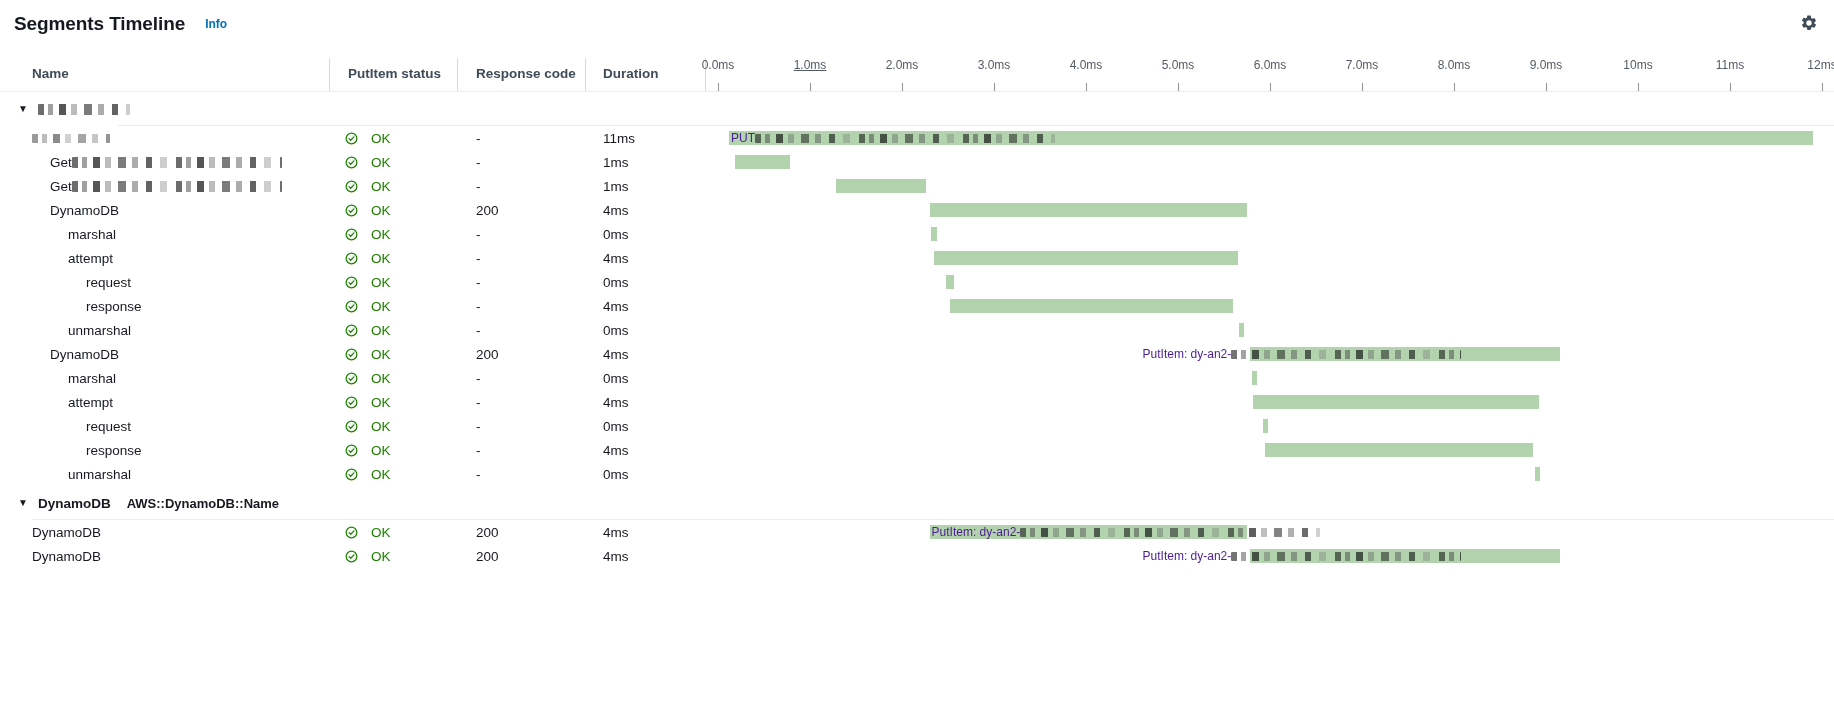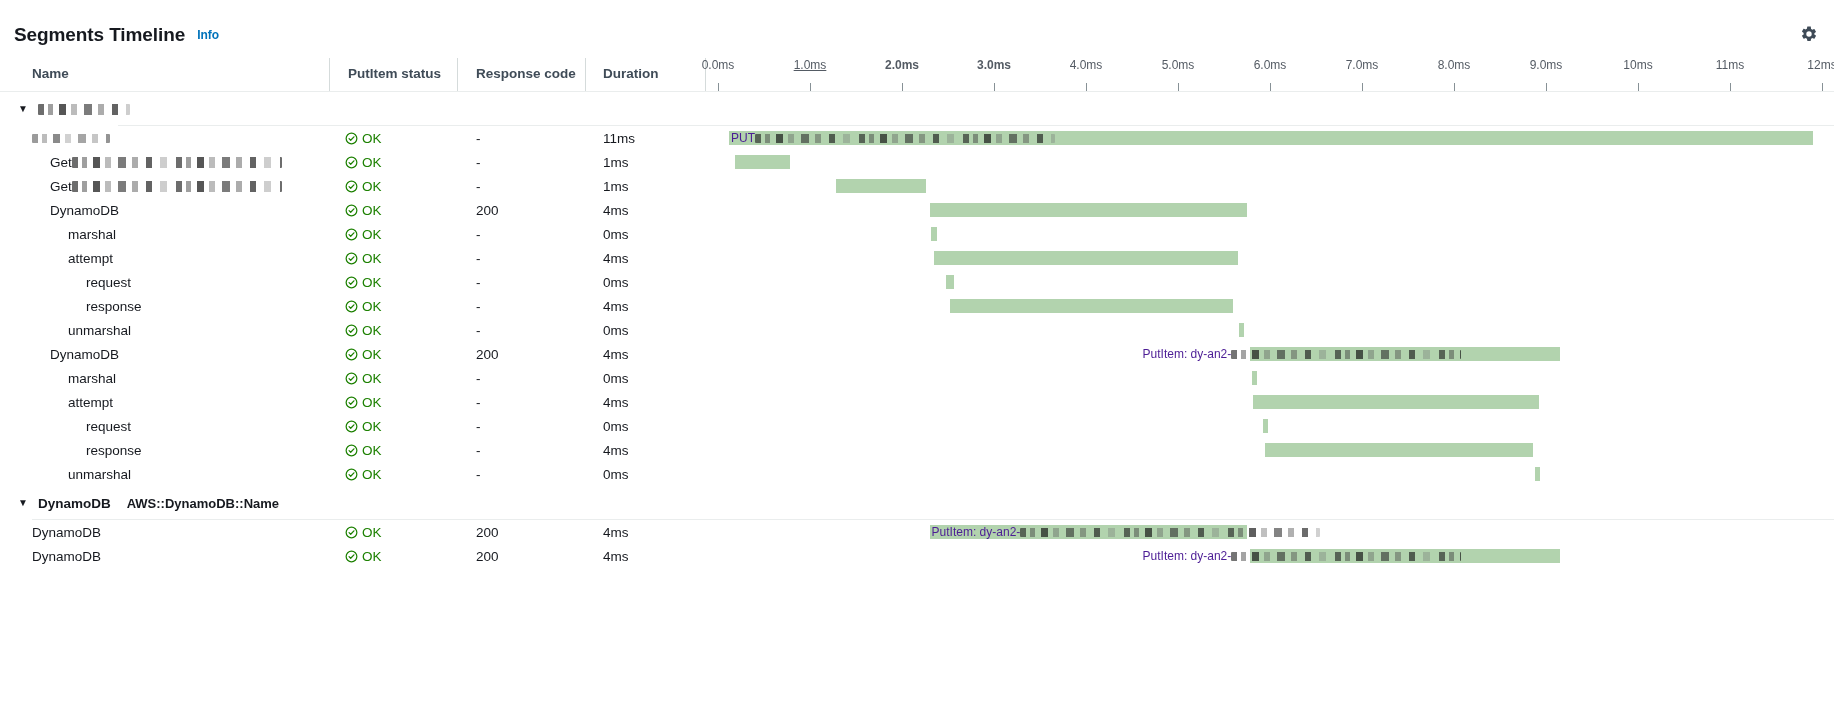--- a/index.html
+++ b/index.html
@@ -13,33 +13,33 @@
     position: relative;
     width: 1834px;
     height: 717px;
     overflow: hidden;
     background: #ffffff;
   }
 
   
   .panel-header {
     position: absolute;
-    left: 0; top: 11px;
+    left: 0; top: 0;
     width: 1834px; height: 48px;
     display: flex; align-items: center;
   }
   .panel-title {
     margin-left: 14px;
     font-size: 19px;
     font-weight: bold;
     color: #16191f;
     letter-spacing: -0.1px;
   }
   .info-link {
-    margin-left: 12px;
+    margin-left: 20px;
     font-size: 12px;
     font-weight: bold;
     color: #0073bb;
     text-decoration: none;
     cursor: pointer;
   }
   .gear-btn {
     position: absolute;
     right: 14px; top: 12px;
     width: 22px; height: 22px;
@@ -163,21 +163,21 @@
     display: flex; align-items: center;
     font-size: 13.5px;
     color: #16191f;
     white-space: nowrap;
   }
   .cell-name  { left: 32px; }
   .cell-stat  { left: 345px; }
   .cell-resp  { left: 476px; }
   .cell-dur   { left: 603px; }
 
-  .ok-wrap { display: flex; align-items: center; gap: 4px; }
+  .ok-wrap { display: flex; align-items: center; gap: 13px; }
   .ok-text { color: #1d8102; font-size: 13.5px; }
 
   
   .redact {
     display: inline-block;
     height: 11px;
     vertical-align: middle;
     border-radius: 1px;
     background-image:
       linear-gradient(90deg,
@@ -243,23 +243,23 @@
       <span class="col-div d2"></span>
       <span class="col-div d3"></span>
       <span class="col-div d4"></span>
 
       <div class="axis" id="axis">
         <div class="axis-line"></div>
       <span class="tick-label" style="left: 0px;">0.0ms</span>
           <span class="tick-mark" style="left: 0px;"></span>
           <span class="tick-label" style="left: 92px; text-decoration: underline;">1.0ms</span>
           <span class="tick-mark" style="left: 92px;"></span>
-          <span class="tick-label" style="left: 184px; font-weight: bold;">2.0ms</span>
+          <span class="tick-label" style="left: 184px;">2.0ms</span>
           <span class="tick-mark" style="left: 184px;"></span>
-          <span class="tick-label" style="left: 276px; font-weight: bold;">3.0ms</span>
+          <span class="tick-label" style="left: 276px;">3.0ms</span>
           <span class="tick-mark" style="left: 276px;"></span>
           <span class="tick-label" style="left: 368px;">4.0ms</span>
           <span class="tick-mark" style="left: 368px;"></span>
           <span class="tick-label" style="left: 460px;">5.0ms</span>
           <span class="tick-mark" style="left: 460px;"></span>
           <span class="tick-label" style="left: 552px;">6.0ms</span>
           <span class="tick-mark" style="left: 552px;"></span>
           <span class="tick-label" style="left: 644px;">7.0ms</span>
           <span class="tick-mark" style="left: 644px;"></span>
           <span class="tick-label" style="left: 736px;">8.0ms</span>

